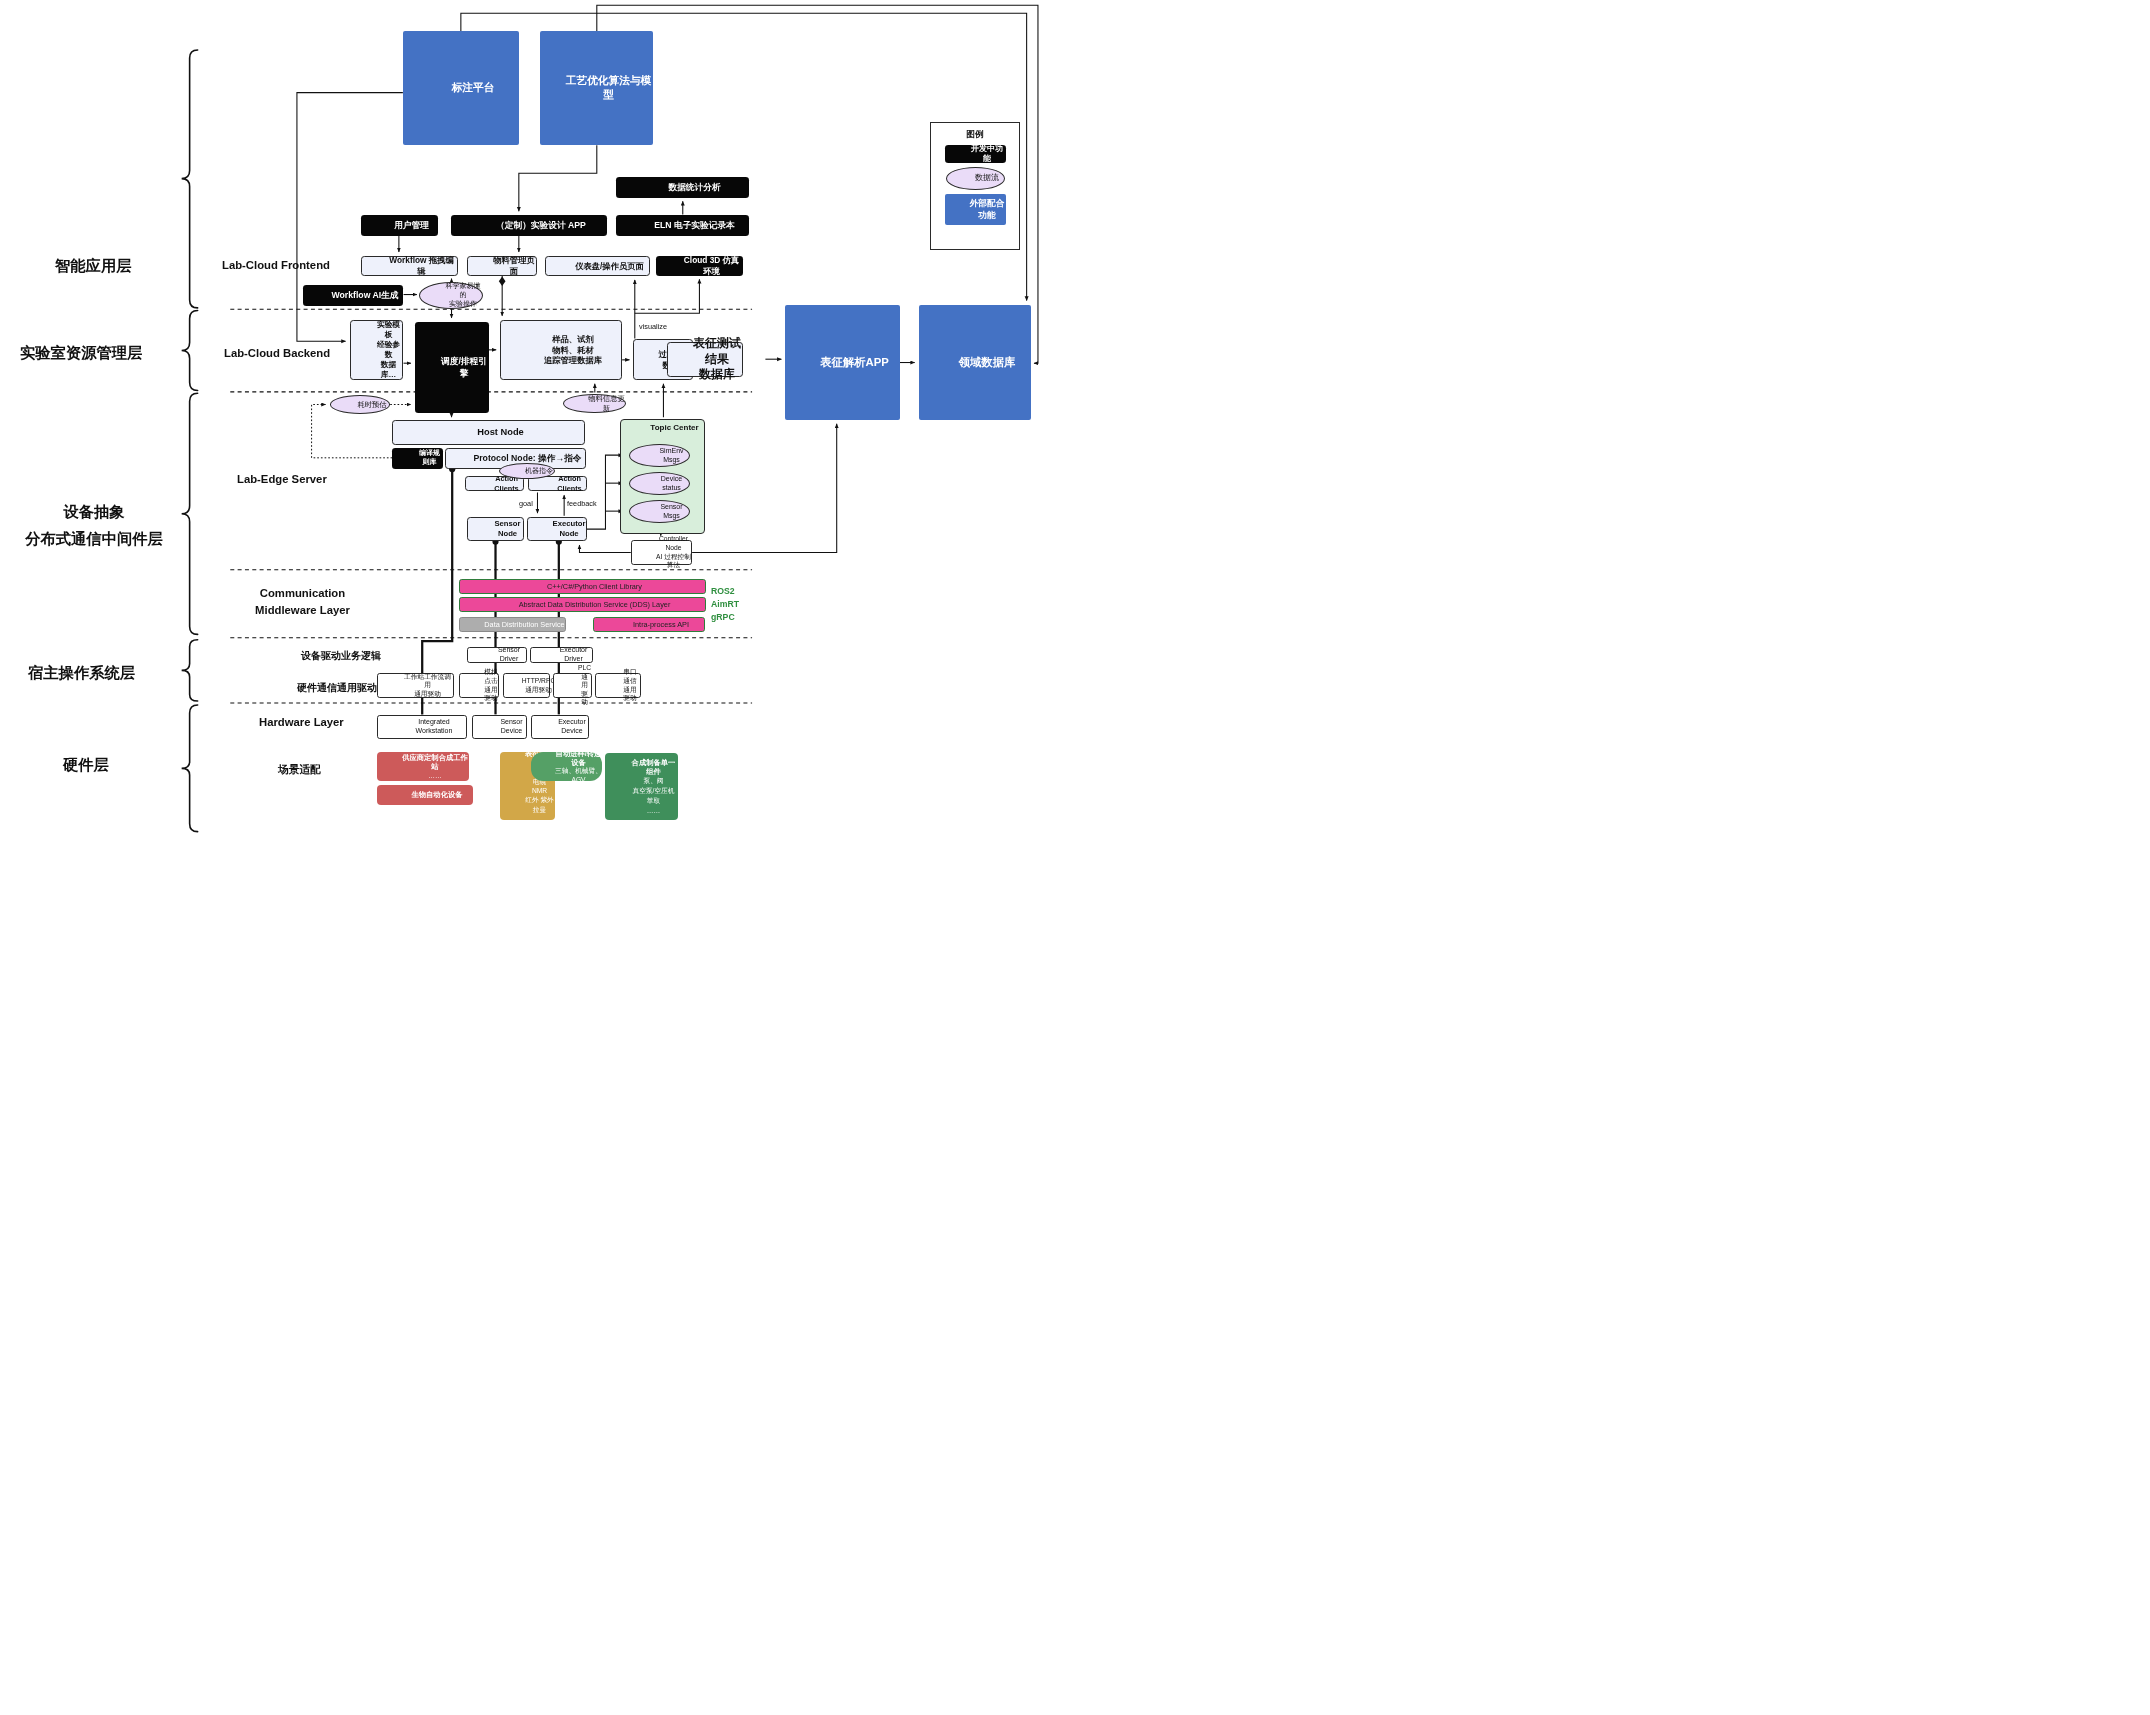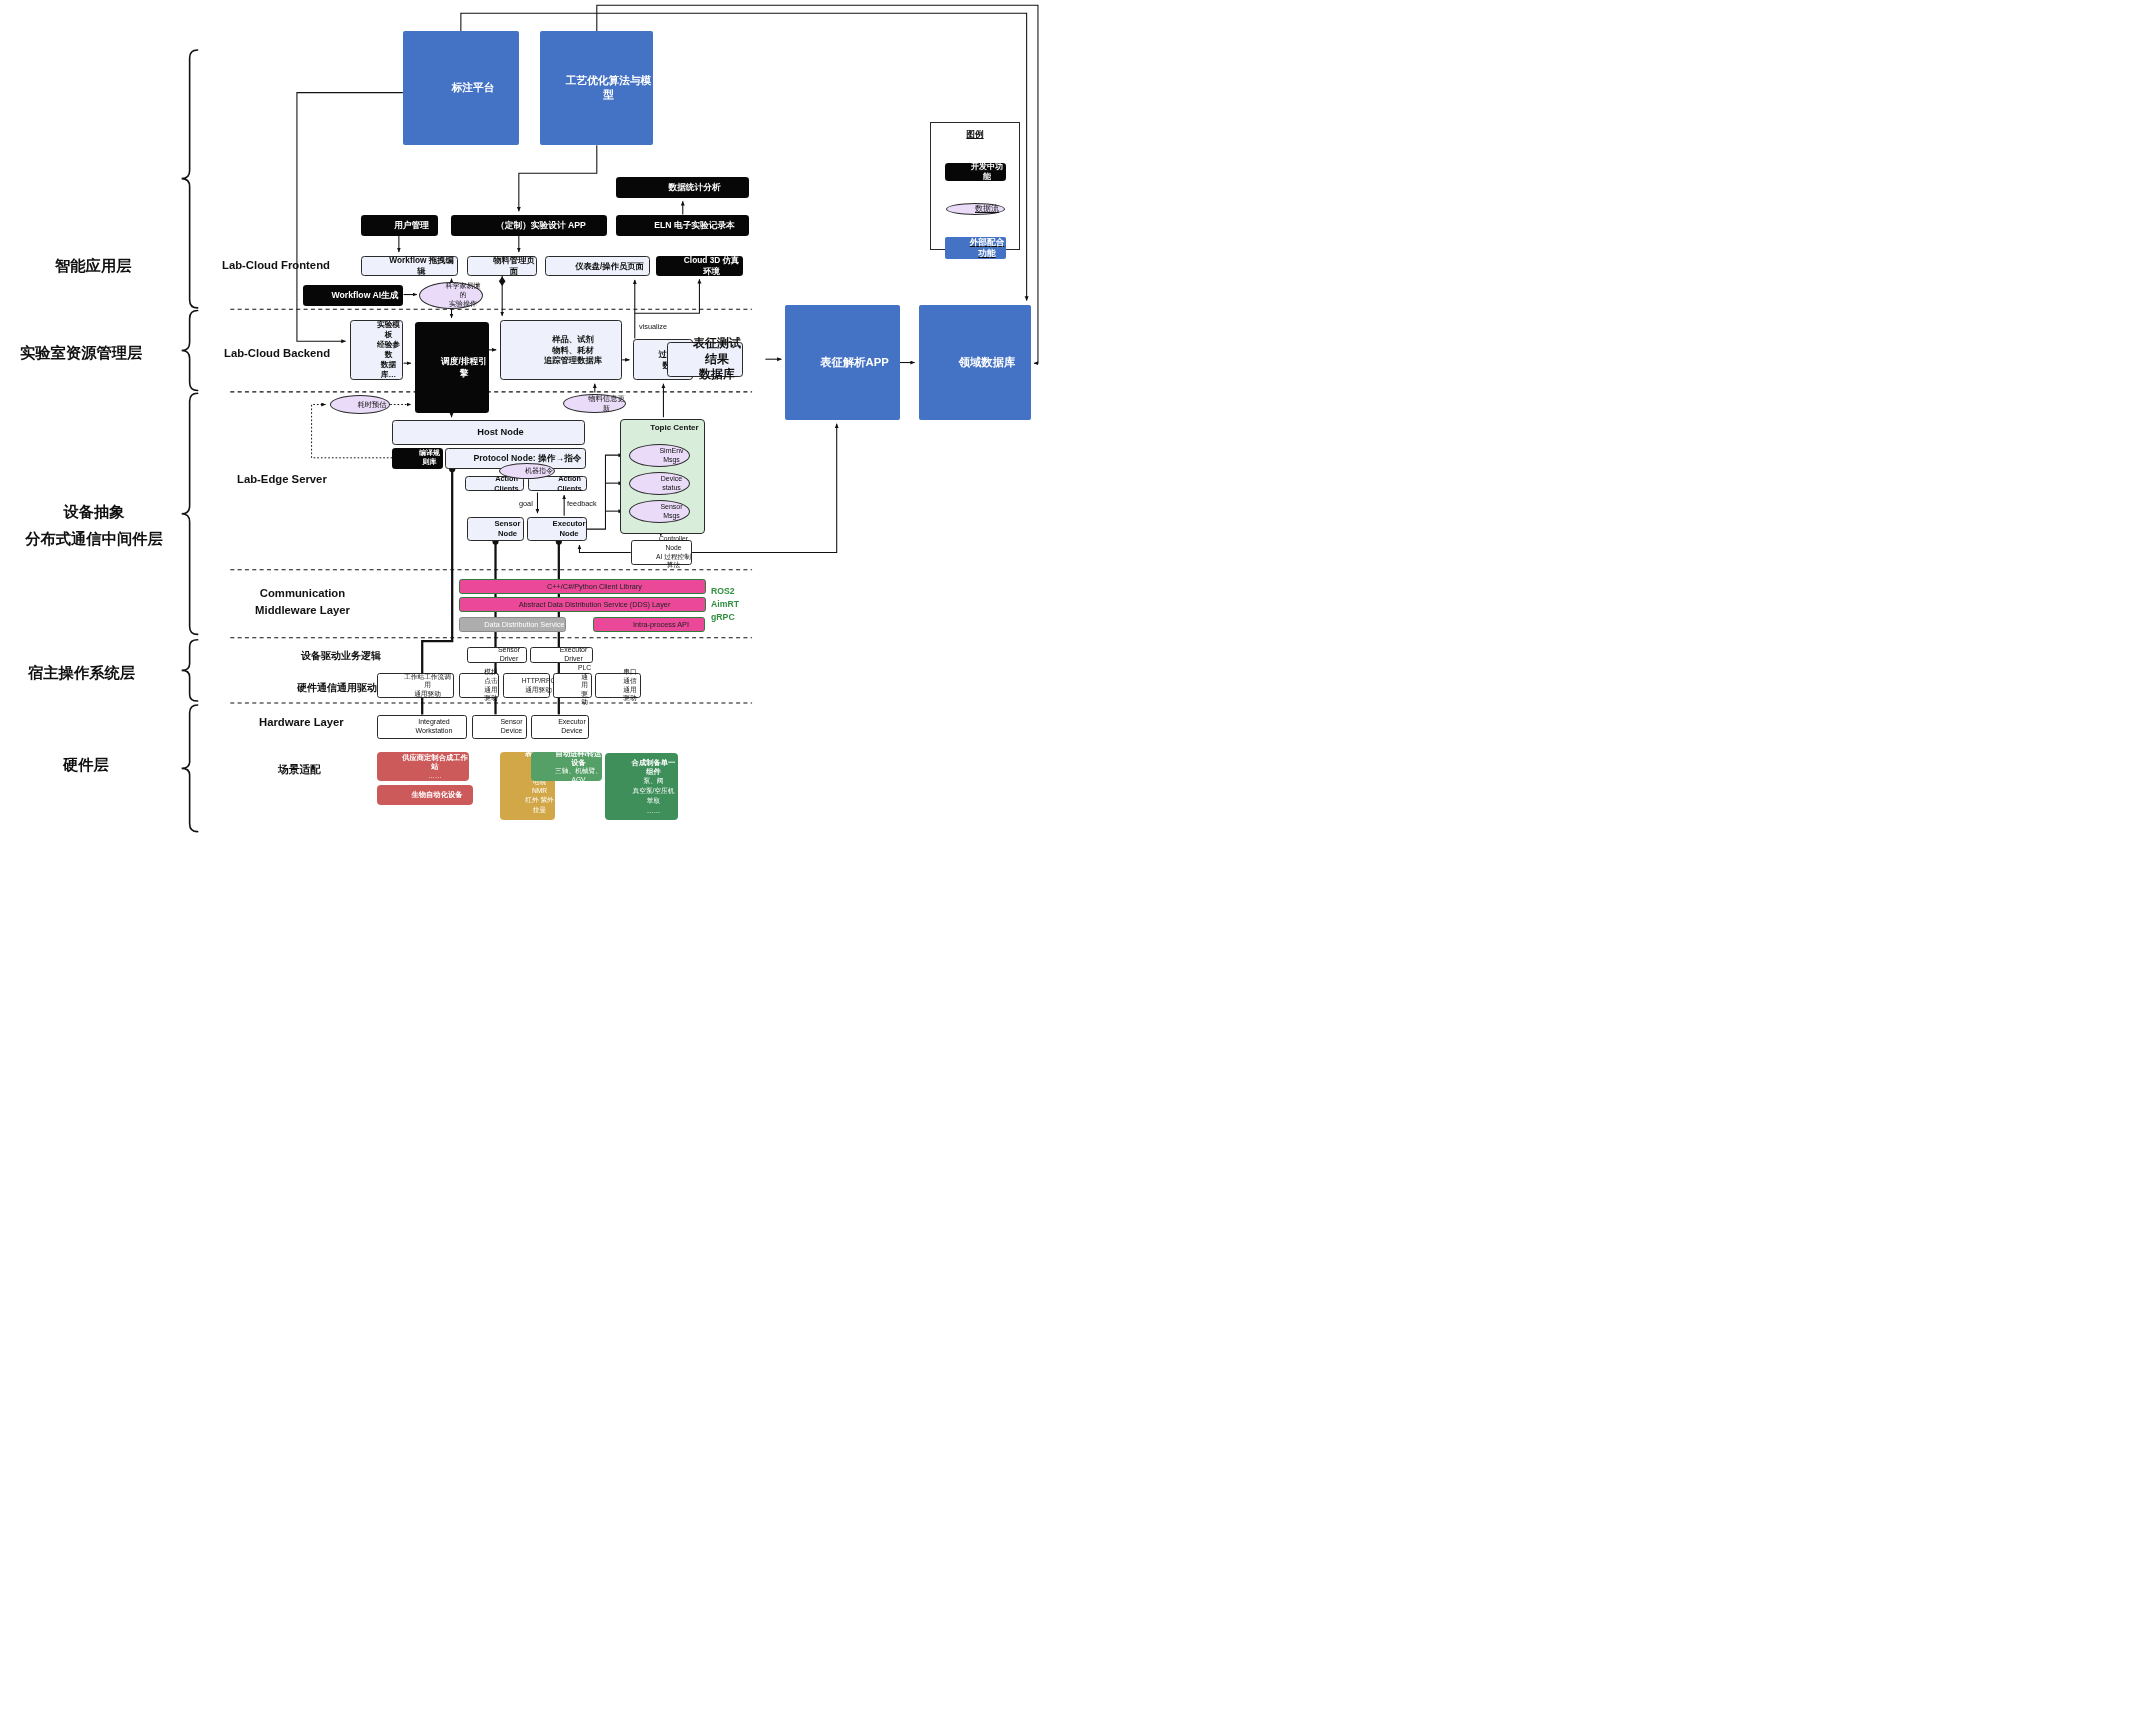--- a/index.html
+++ b/index.html
@@ -12,28 +12,28 @@
   .blue   { background:#4472c4; color:#fff; font-weight:700; border-radius:2px; }
   .black  { background:#070707; color:#fff; font-weight:700; border-radius:3.3px; }
   .light  { background:#eef1fb; border:1.1px solid #2a2a2a; border-radius:3.3px; font-weight:700; }
   .plain  { background:#ffffff; border:0.9px solid #2a2a2a; border-radius:2.7px; }
   .ellipse{ background:#eadcf8; border:0.9px solid #2a2a2a; border-radius:50%; z-index:3; }
   .greenpanel { background:#d8eedb; border:0.9px solid #2a2a2a; border-radius:4px; justify-content:flex-start; padding-top:3.3px; }
   .greenrow { background:#ec4899; border:0.8px solid #2f7d3b; border-radius:2.7px; color:#222;text-align:center; }
   .gray   { background:#adadad; border:0.8px solid #8a8a8a; border-radius:2.7px; color:#fff; }
   .red    { background:#cd5a5a; color:#fff; border-radius:4px; }
   .gold   { background:#d2a748; color:#fff; border-radius:4px;margin-left:28px; }
-  .green1 { background:#55a066; color:#fff; border-radius:4px;align-items:center; }
+  .green1 { background:#55a066; color:#fff; border-radius:12px;align-items:center; }
   .green2 { background:#3f8f5b; color:#fff; border-radius:4px; }
   .lbl { position:absolute; font-weight:700; color:#111; white-space:pre-line; z-index:2; }
   .note { position:absolute; font-weight:400; color:#111; z-index:2; }
   .bx-title { font-weight:700; }
   .bx-items { font-weight:400; white-space:pre-line; }
   .legend { position:absolute; background:#fff; border:1.1px solid #2a2a2a; z-index:2;
-            display:flex; flex-direction:column; align-items:center; gap:22px; padding-top:6px;text-decoration:underline; }
+            display:flex; flex-direction:column; align-items:center; gap:4px; padding-top:6px; }
   .stack { line-height:1.5; }
 </style>
 </head>
 <body>
 
 <div id="canvas">
 
   <svg class="wires" width="1047" height="833" viewBox="0 0 1570 1250">
     <defs>
       <marker id="ah" markerWidth="9" markerHeight="8" refX="6.5" refY="3" orient="auto" markerUnits="userSpaceOnUse">

